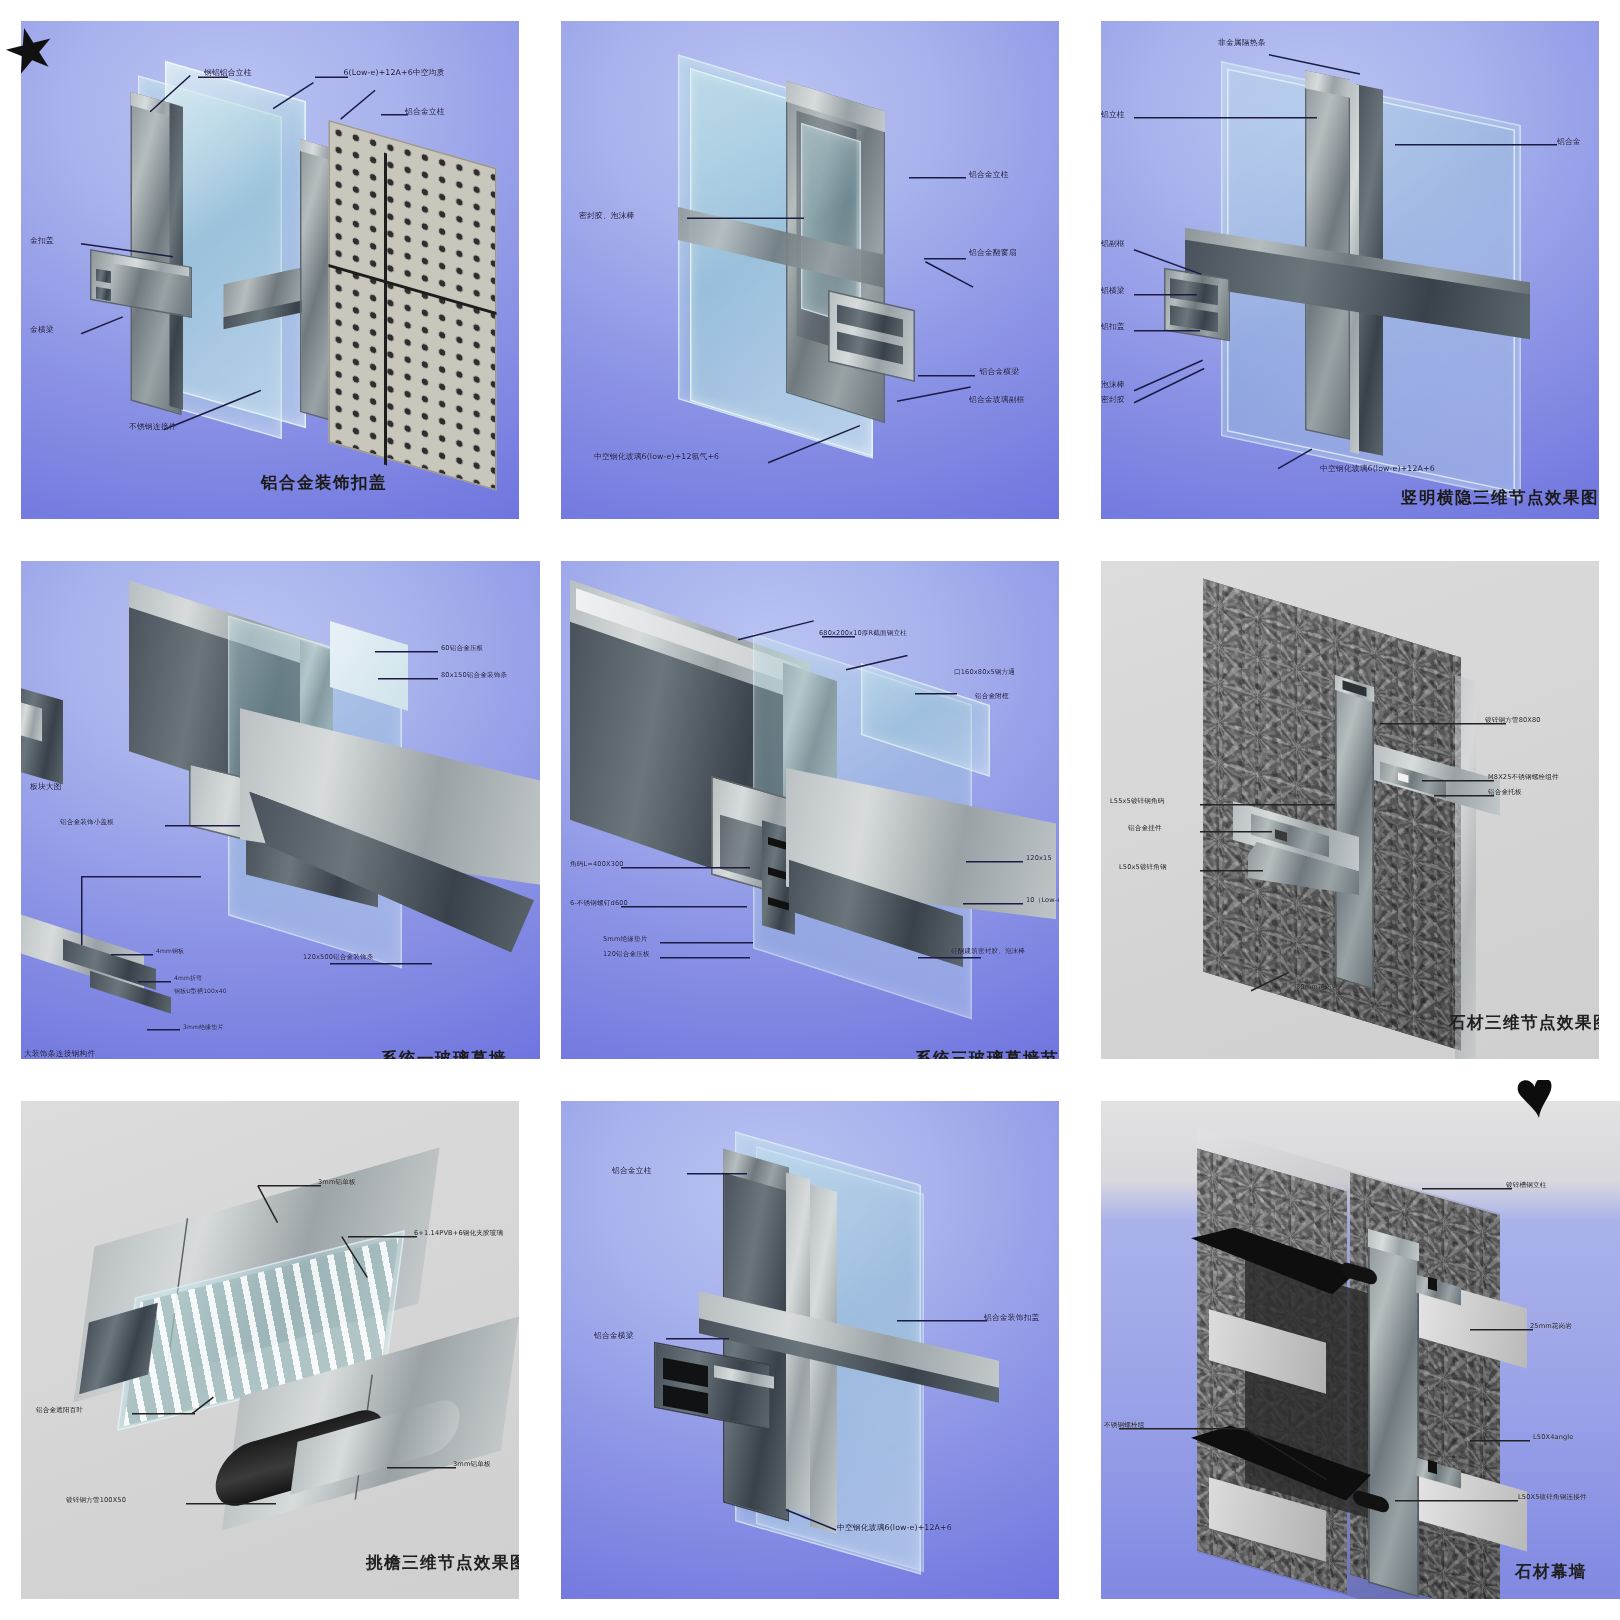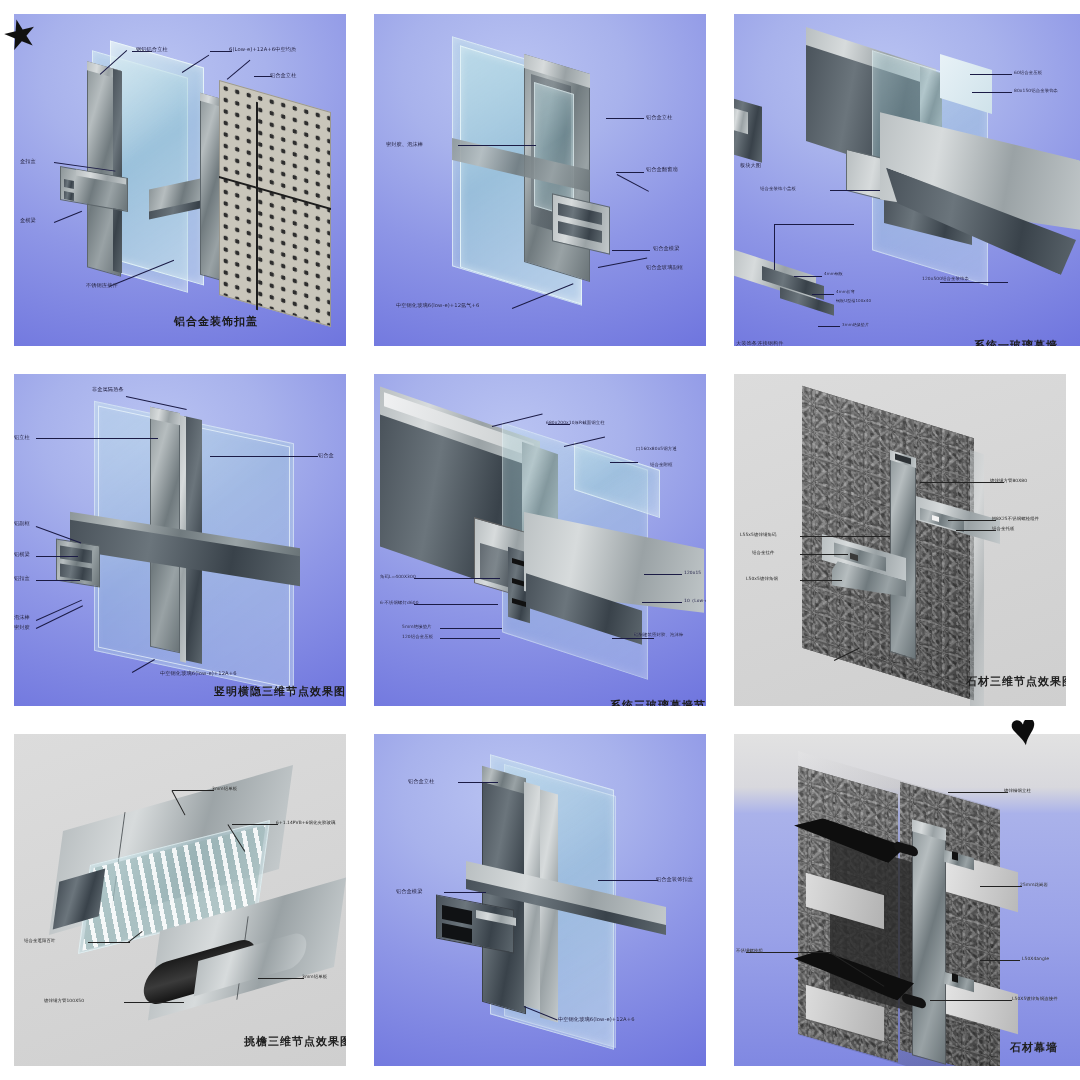--- a/index.html
+++ b/index.html
@@ -201,20 +201,62 @@
       <div class="lbl" style="left:272px;top:152px">铝合金翻窗扇</div>
       <div class="lbl" style="left:279px;top:231px">铝合金横梁</div>
       <div class="lbl" style="left:272px;top:250px">铝合金玻璃副框</div>
       <div class="lbl" style="left:22px;top:288px">中空钢化玻璃6(low-e)+12氩气+6</div>
 
       <div class="caption" style="left:180px;top:318px"></div>
     </div>
   </div>
 
   <div class="panel">
+    <div class="canvas bg-blue">
+
+      <div class="glass" style="left:80px;top:48px;width:200px;height:250px;transform:skewY(12deg);opacity:.7"></div>
+      <div class="sh" style="left:84px;top:52px;width:192px;height:242px;transform:skewY(12deg);border:.8px solid rgba(240,250,252,.7)"></div>
+
+      <div class="metal" style="left:136px;top:36px;width:30px;height:240px;transform:skewY(12deg);border:.6px solid #5d666b"></div>
+      <div class="metal-lt" style="left:136px;top:36px;width:30px;height:12px;transform:skewY(12deg)"></div>
+      <div class="metal-dk" style="left:170px;top:44px;width:18px;height:244px;transform:skewY(12deg)"></div>
+      <div class="metal-lt" style="left:166px;top:42px;width:6px;height:246px;transform:skewY(12deg)"></div>
+
+      <div class="metal-dk" style="left:56px;top:160px;width:230px;height:34px;transform:skewY(9deg)"></div>
+      <div class="metal" style="left:56px;top:156px;width:230px;height:8px;transform:skewY(9deg)"></div>
+
+      <div class="metal" style="left:42px;top:168px;width:44px;height:42px;transform:skewY(9deg);border:.6px solid #5d666b"></div>
+      <div class="metal-dk" style="left:46px;top:174px;width:32px;height:13px;transform:skewY(9deg)"></div>
+      <div class="metal-dk" style="left:46px;top:192px;width:32px;height:13px;transform:skewY(9deg)"></div>
+
+      <div class="lead" style="left:112px;top:22px;width:62px;transform:rotate(12deg)"></div>
+      <div class="lead" style="left:22px;top:64px;width:122px"></div>
+      <div class="lead" style="left:196px;top:82px;width:108px"></div>
+      <div class="lead" style="left:22px;top:152px;width:48px;transform:rotate(20deg)"></div>
+      <div class="lead" style="left:22px;top:182px;width:42px"></div>
+      <div class="lead" style="left:22px;top:206px;width:44px"></div>
+      <div class="lead" style="left:22px;top:246px;width:50px;transform:rotate(-24deg)"></div>
+      <div class="lead" style="left:22px;top:254px;width:52px;transform:rotate(-26deg)"></div>
+      <div class="lead" style="left:118px;top:298px;width:26px;transform:rotate(-30deg)"></div>
+
+      <div class="lbl" style="left:78px;top:12px">非金属隔热条</div>
+      <div class="lbl" style="left:0px;top:60px">铝立柱</div>
+      <div class="lbl" style="left:304px;top:78px">铝合金</div>
+      <div class="lbl" style="left:0px;top:146px">铝副框</div>
+      <div class="lbl" style="left:0px;top:177px">铝横梁</div>
+      <div class="lbl" style="left:0px;top:201px">铝扣盖</div>
+      <div class="lbl" style="left:0px;top:240px">泡沫棒</div>
+      <div class="lbl" style="left:0px;top:250px">密封胶</div>
+      <div class="lbl" style="left:146px;top:296px">中空钢化玻璃6(low-e)+12A+6</div>
+
+      <div class="caption" style="left:200px;top:310px">竖明横隐三维节点效果图</div>
+    </div>
+  </div>
+
+  <div class="panel">
     <div class="canvas bleed-r bg-blue">
 
       <div class="metal-dk" style="left:-6px;top:88px;width:34px;height:56px;transform:skewY(16deg)"></div>
       <div class="metal-lt" style="left:-2px;top:96px;width:16px;height:22px;transform:skewY(16deg)"></div>
 
       <div class="metal-dk" style="left:72px;top:40px;width:130px;height:108px;transform:skewY(18deg)"></div>
       <div class="metal-lt" style="left:72px;top:34px;width:130px;height:18px;transform:skewY(18deg)"></div>
       <div class="metal" style="left:186px;top:56px;width:22px;height:94px;transform:skewY(18deg)"></div>
 
       <div class="glass" style="left:138px;top:54px;width:116px;height:200px;transform:skewY(17deg);opacity:.72"></div>
@@ -245,62 +287,20 @@
       <div class="lbl" style="left:6px;top:148px">板块大图</div>
       <div class="lbl sm" style="left:26px;top:172px">铝合金装饰小盖板</div>
       <div class="lbl xs" style="left:90px;top:257px">4mm钢板</div>
       <div class="lbl xs" style="left:102px;top:275px">4mm折弯</div>
       <div class="lbl xs" style="left:102px;top:284px">钢板U型槽100x40</div>
       <div class="lbl xs" style="left:108px;top:308px">3mm绝缘垫片</div>
       <div class="lbl sm" style="left:188px;top:262px">120x500铝合金装饰条</div>
       <div class="lbl" style="left:2px;top:326px">大装饰条连接钢构件</div>
 
       <div class="caption" style="left:240px;top:324px">系统一玻璃幕墙</div>
-    </div>
-  </div>
-
-  <div class="panel">
-    <div class="canvas bg-blue">
-
-      <div class="glass" style="left:80px;top:48px;width:200px;height:250px;transform:skewY(12deg);opacity:.7"></div>
-      <div class="sh" style="left:84px;top:52px;width:192px;height:242px;transform:skewY(12deg);border:.8px solid rgba(240,250,252,.7)"></div>
-
-      <div class="metal" style="left:136px;top:36px;width:30px;height:240px;transform:skewY(12deg);border:.6px solid #5d666b"></div>
-      <div class="metal-lt" style="left:136px;top:36px;width:30px;height:12px;transform:skewY(12deg)"></div>
-      <div class="metal-dk" style="left:170px;top:44px;width:18px;height:244px;transform:skewY(12deg)"></div>
-      <div class="metal-lt" style="left:166px;top:42px;width:6px;height:246px;transform:skewY(12deg)"></div>
-
-      <div class="metal-dk" style="left:56px;top:160px;width:230px;height:34px;transform:skewY(9deg)"></div>
-      <div class="metal" style="left:56px;top:156px;width:230px;height:8px;transform:skewY(9deg)"></div>
-
-      <div class="metal" style="left:42px;top:168px;width:44px;height:42px;transform:skewY(9deg);border:.6px solid #5d666b"></div>
-      <div class="metal-dk" style="left:46px;top:174px;width:32px;height:13px;transform:skewY(9deg)"></div>
-      <div class="metal-dk" style="left:46px;top:192px;width:32px;height:13px;transform:skewY(9deg)"></div>
-
-      <div class="lead" style="left:112px;top:22px;width:62px;transform:rotate(12deg)"></div>
-      <div class="lead" style="left:22px;top:64px;width:122px"></div>
-      <div class="lead" style="left:196px;top:82px;width:108px"></div>
-      <div class="lead" style="left:22px;top:152px;width:48px;transform:rotate(20deg)"></div>
-      <div class="lead" style="left:22px;top:182px;width:42px"></div>
-      <div class="lead" style="left:22px;top:206px;width:44px"></div>
-      <div class="lead" style="left:22px;top:246px;width:50px;transform:rotate(-24deg)"></div>
-      <div class="lead" style="left:22px;top:254px;width:52px;transform:rotate(-26deg)"></div>
-      <div class="lead" style="left:118px;top:298px;width:26px;transform:rotate(-30deg)"></div>
-
-      <div class="lbl" style="left:78px;top:12px">非金属隔热条</div>
-      <div class="lbl" style="left:0px;top:60px">铝立柱</div>
-      <div class="lbl" style="left:304px;top:78px">铝合金</div>
-      <div class="lbl" style="left:0px;top:146px">铝副框</div>
-      <div class="lbl" style="left:0px;top:177px">铝横梁</div>
-      <div class="lbl" style="left:0px;top:201px">铝扣盖</div>
-      <div class="lbl" style="left:0px;top:240px">泡沫棒</div>
-      <div class="lbl" style="left:0px;top:250px">密封胶</div>
-      <div class="lbl" style="left:146px;top:296px">中空钢化玻璃6(low-e)+12A+6</div>
-
-      <div class="caption" style="left:200px;top:310px">竖明横隐三维节点效果图</div>
     </div>
   </div>
 
   <div class="panel">
     <div class="canvas bg-blue">
 
       <div class="metal-dk" style="left:6px;top:60px;width:160px;height:140px;transform:skewY(19deg)"></div>
       <div class="metal-lt" style="left:6px;top:40px;width:160px;height:28px;transform:skewY(19deg)"></div>
       <div class="sh" style="left:10px;top:44px;width:150px;height:14px;transform:skewY(19deg);background:linear-gradient(100deg,#f0f1f2,#c9cdce)"></div>
       <div class="metal" style="left:148px;top:74px;width:36px;height:128px;transform:skewY(19deg)"></div>

